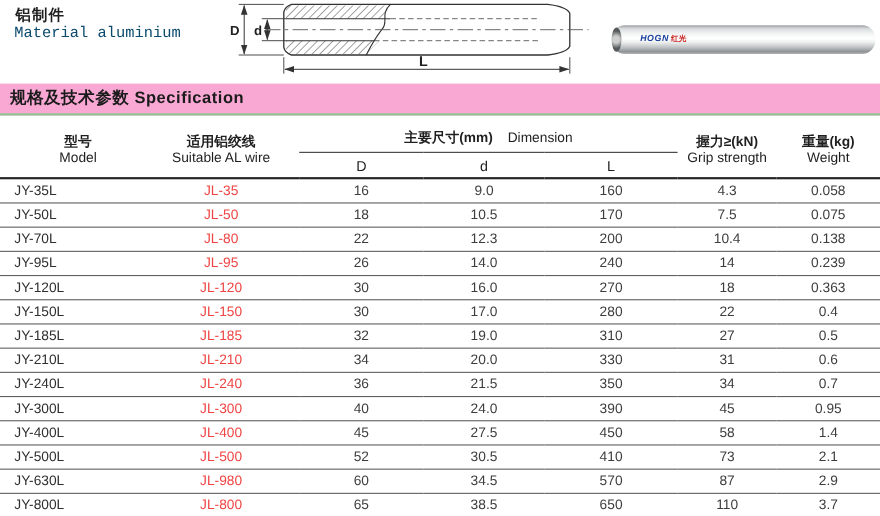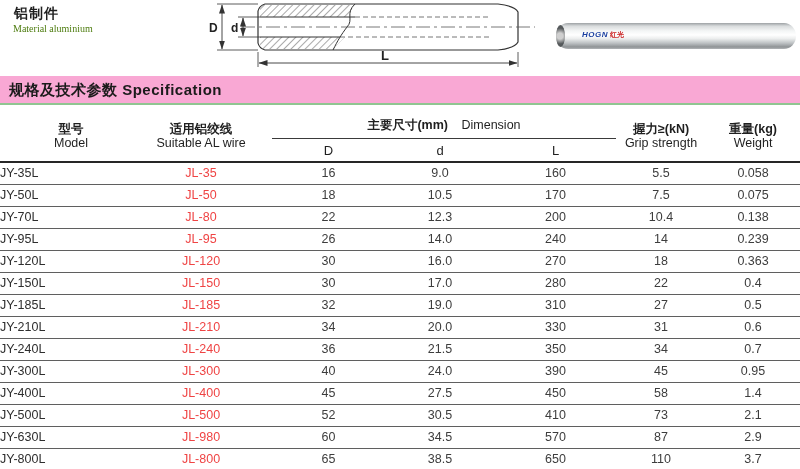--- a/index.html
+++ b/index.html
@@ -2,22 +2,22 @@
 <html><head>
 <meta charset="utf-8">
 <style>
   html,body{margin:0;padding:0;background:#fff;}
   #page{position:relative;width:800px;height:469px;background:#fff;overflow:hidden;
         font-family:"Liberation Sans","DejaVu Sans",sans-serif;color:#222;}
 
   
   .material-cn{position:absolute;left:14px;top:5px;font-size:14px;font-weight:bold;
                color:#1f1f1f;letter-spacing:1px;}
-  .material-en{position:absolute;left:13px;top:23px;font-size:10px;
-               font-family:Liberation Serif, serif;color:#4d7c0f;}
+  .material-en{position:absolute;left:13px;top:23px;font-size:14px;
+               font-family:Liberation Mono, monospace;color:#0c4a6e;}
 
   
   .drawing{position:absolute;left:205px;top:0;width:335px;height:74px;}
 
   
   .tube{position:absolute;left:556px;top:23px;width:240px;height:26px;
         border-radius:12px/13px;
         background:linear-gradient(180deg,#9da1a4 0%,#d9dcdd 12%,#f3f5f5 30%,
                    #ffffff 46%,#eceeee 60%,#bcc0c2 78%,#8f9396 92%,#b2b5b7 100%);}
   .tube .bore{position:absolute;left:0;top:2px;width:9px;height:22px;border-radius:50%;
@@ -40,21 +40,21 @@
   thead .cn{font-weight:bold;font-size:12.5px;line-height:14px;}
   thead .en{font-weight:normal;font-size:12.5px;line-height:14px;}
   .th-model{text-align:center;padding-left:12px;}
   .th-dim{height:27px;border-bottom:1px solid #3a3a3a;text-align:center;}
   .th-dim .cn{display:inline;}
   .th-dim .en{display:inline;margin-left:10px;}
   .sub-th{height:22px;text-align:center;font-size:13px;color:#1f1f1f;}
   .hb{border-bottom:2px solid #262626;}
   tbody td{height:21px;line-height:21px;border-bottom:1px solid #5f5f5f;
            font-size:12.5px;color:#3d3d3d;text-align:center;}
-  tbody td:first-child{text-align:left;color:#2e2e2e;}
+  tbody td:first-child{text-align:left;padding-left:13px;color:#2e2e2e;}
   tbody td:nth-child(2){color:#ef4444;}
   tbody tr:last-child td{border-bottom:2px solid #222;}
 </style>
 </head>
 <body>
 
 <div id="page">
 
   <div class="material-cn">铝制件</div>
   <div class="material-en">Material aluminium</div>
@@ -150,21 +150,21 @@
           <th class="sub-th hb">L</th>
         </tr>
       </thead>
       <tbody>
           <tr>
             <td>JY-35L</td>
             <td>JL-35</td>
             <td>16</td>
             <td>9.0</td>
             <td>160</td>
-            <td>5.5</td>
+            <td>4.3</td>
             <td>0.058</td>
           </tr>
           <tr>
             <td>JY-50L</td>
             <td>JL-50</td>
             <td>18</td>
             <td>10.5</td>
             <td>170</td>
             <td>7.5</td>
             <td>0.075</td>

